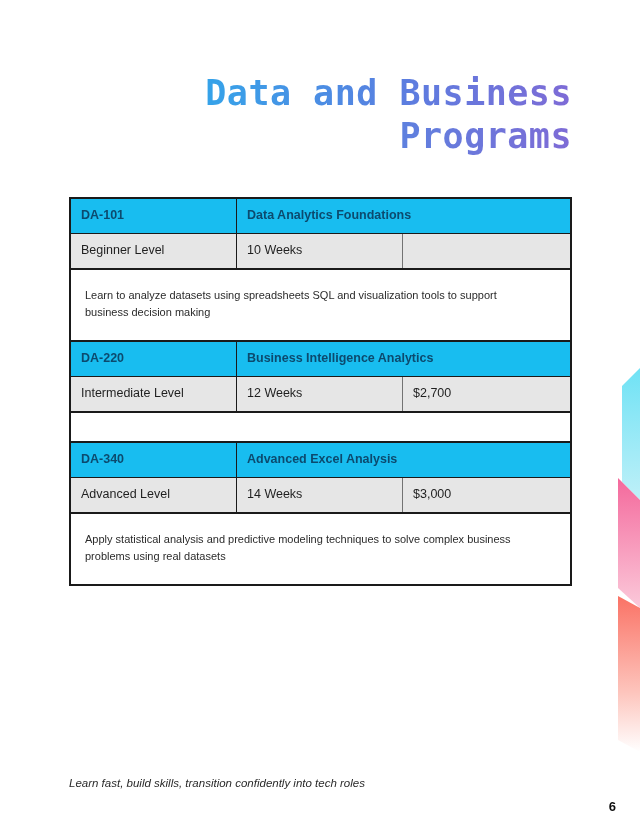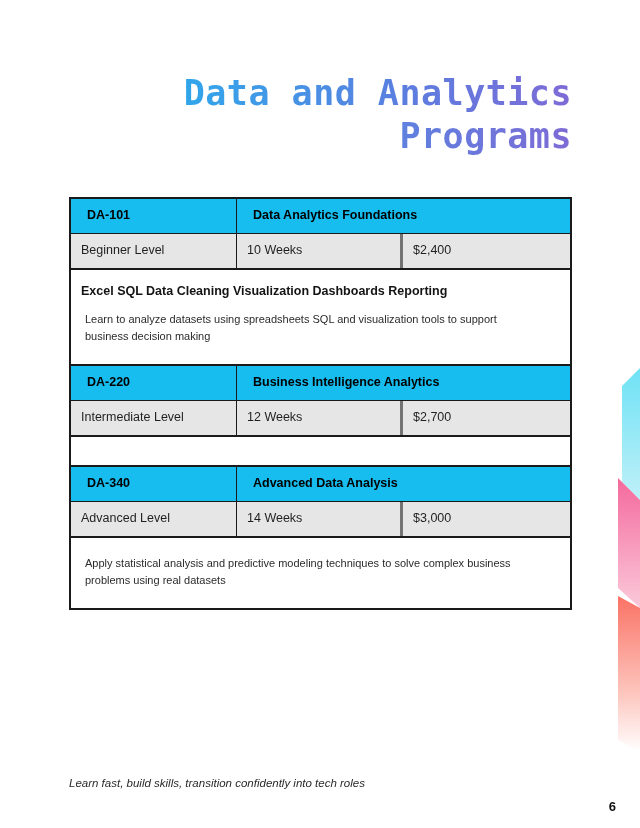--- a/index.html
+++ b/index.html
@@ -63,24 +63,24 @@
   .program-block:last-child {
     border-bottom: none;
   }
 
   .row-head {
     display: flex;
     background: #18bdf0;
     border-bottom: 1px solid #1a1a1a;
   }
   .row-head .cell {
-    padding: 8px 10px 9px 16px;
+    padding: 8px 10px 9px 10px;
     font-size: 12.5px;
     font-weight: 700;
-    color: #000000;
+    color: #0c4a6e;
     line-height: 17px;
     box-sizing: border-box;
   }
   .row-head .cell.code {
     width: 166px;
     flex: 0 0 166px;
     border-right: 1px solid #1a1a1a;
   }
   .row-head .cell.name {
     flex: 1 1 auto;
@@ -99,21 +99,21 @@
     box-sizing: border-box;
   }
   .row-meta .cell.level {
     width: 166px;
     flex: 0 0 166px;
     border-right: 1px solid #1a1a1a;
   }
   .row-meta .cell.duration {
     width: 166px;
     flex: 0 0 166px;
-    border-right: 3px solid #737373;
+    border-right: 1px solid #737373;
   }
   .row-meta .cell.price {
     flex: 1 1 auto;
   }
 
   .row-detail {
     padding: 13px 10px 15px 10px;
     background: #ffffff;
   }
   .detail-skills {
@@ -160,38 +160,36 @@
     height: 400px;
     pointer-events: none;
   }
 </style>
 </head>
 <body>
 
 <div class="page">
 
   <div class="title-block">
-    <div class="title-line line1">Data and Analytics</div>
+    <div class="title-line line1">Data and Business</div>
     <div class="title-line line2">Programs</div>
   </div>
 
   <div class="programs-table">
 
     <div class="program-block">
       <div class="row-head">
         <div class="cell code">DA-101</div>
         <div class="cell name">Data Analytics Foundations</div>
       </div>
       <div class="row-meta">
         <div class="cell level">Beginner Level</div>
         <div class="cell duration">10 Weeks</div>
-        <div class="cell price">$2,400</div>
       </div>
       <div class="row-detail">
-        <p class="detail-skills">Excel SQL Data Cleaning Visualization Dashboards Reporting</p>
         <p class="detail-desc">Learn to analyze datasets using spreadsheets SQL and visualization tools to support business decision making</p>
       </div>
     </div>
 
     <div class="program-block">
       <div class="row-head">
         <div class="cell code">DA-220</div>
         <div class="cell name">Business Intelligence Analytics</div>
       </div>
       <div class="row-meta">
@@ -199,21 +197,21 @@
         <div class="cell duration">12 Weeks</div>
         <div class="cell price">$2,700</div>
       </div>
       <div class="row-detail">
       </div>
     </div>
 
     <div class="program-block">
       <div class="row-head">
         <div class="cell code">DA-340</div>
-        <div class="cell name">Advanced Data Analysis</div>
+        <div class="cell name">Advanced Excel Analysis</div>
       </div>
       <div class="row-meta">
         <div class="cell level">Advanced Level</div>
         <div class="cell duration">14 Weeks</div>
         <div class="cell price">$3,000</div>
       </div>
       <div class="row-detail">
         <p class="detail-desc">Apply statistical analysis and predictive modeling techniques to solve complex business problems using real datasets</p>
       </div>
     </div>

